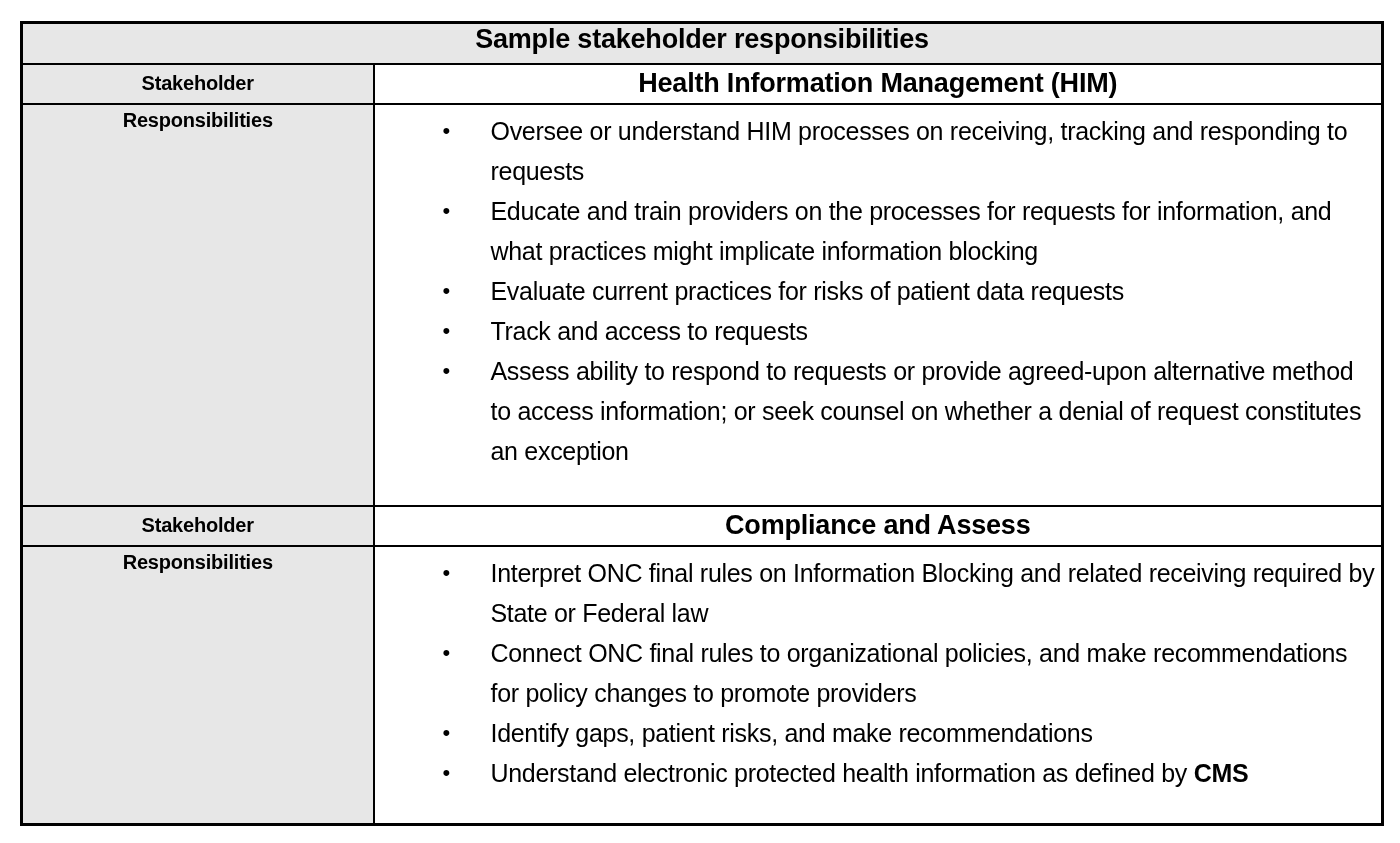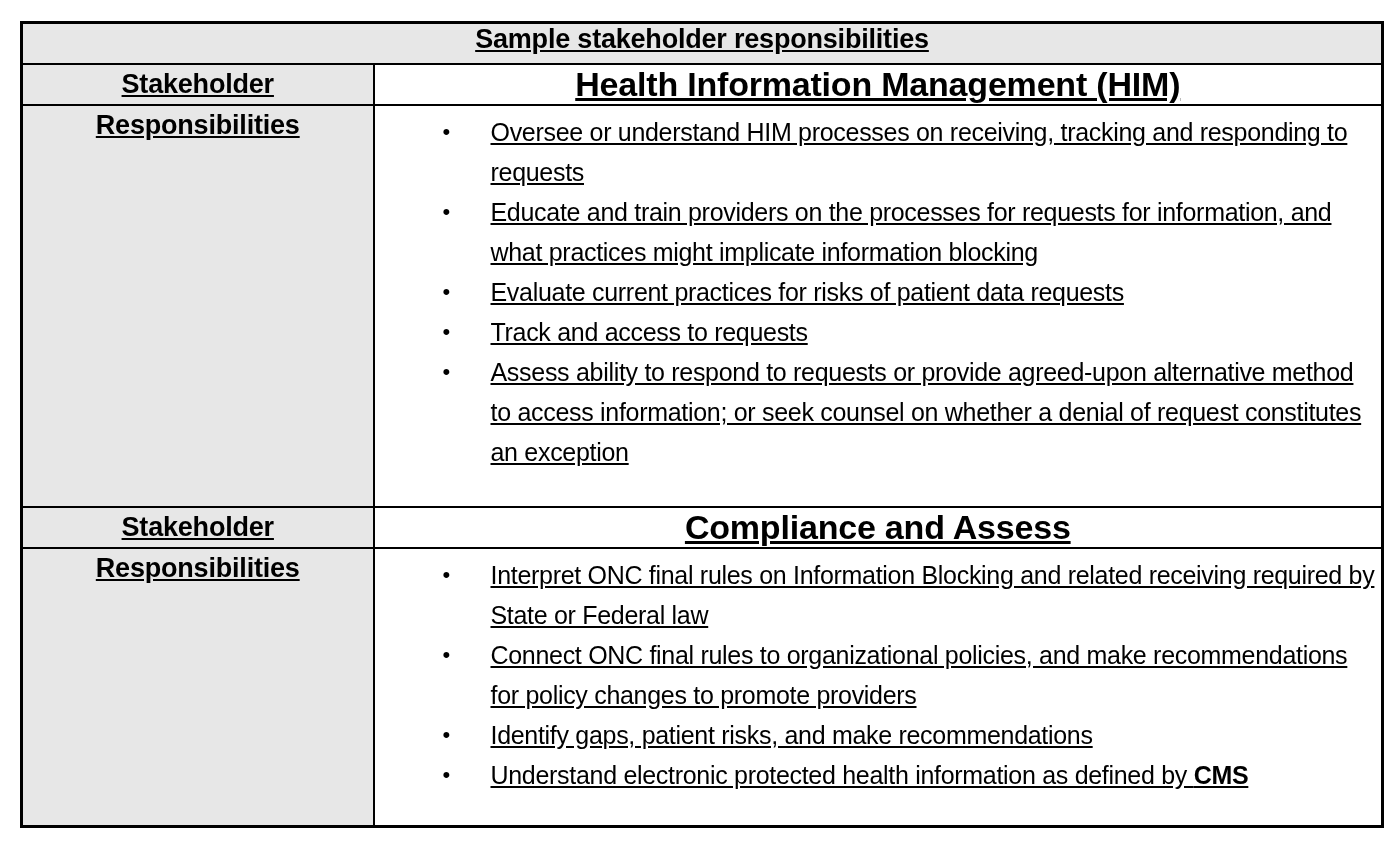--- a/index.html
+++ b/index.html
@@ -17,52 +17,51 @@
   table.stk {
     border-collapse: collapse;
     table-layout: fixed;
     width: 1361px;
     margin: 21px 0 0 20px;
     border: 3px solid #000000;
   }
   table.stk td {
     border: 2px solid #000000;
     vertical-align: top;
-    text-decoration: underline;
   }
   col.c-left  { width: 352px; }
   col.c-right { width: 1009px; }
 
   .grey { background: #e7e7e7; }
 
   .title-cell {
     text-align: center;
     font-weight: bold;
     font-size: 27px;
     height: 41px;
     vertical-align: middle;
     letter-spacing: -0.2px;
   }
   .label-cell {
     text-align: center;
     font-weight: bold;
-    font-size: 27px;
+    font-size: 20px;
     letter-spacing: -0.2px;
     padding-top: 4px;
   }
   .header-row .label-cell,
   .header-row .value-cell {
     height: 40px;
     vertical-align: middle;
     padding-top: 0;
   }
   .value-cell {
     text-align: center;
     font-weight: bold;
-    font-size: 34px;
+    font-size: 27px;
     letter-spacing: -0.2px;
   }
   .resp-cell {
     padding: 6px 4px 6px 0;
   }
   .resp-cell-1 { height: 402px; }
   .resp-cell-2 { height: 279px; }
 
   ul.bullets {
     list-style: none;

